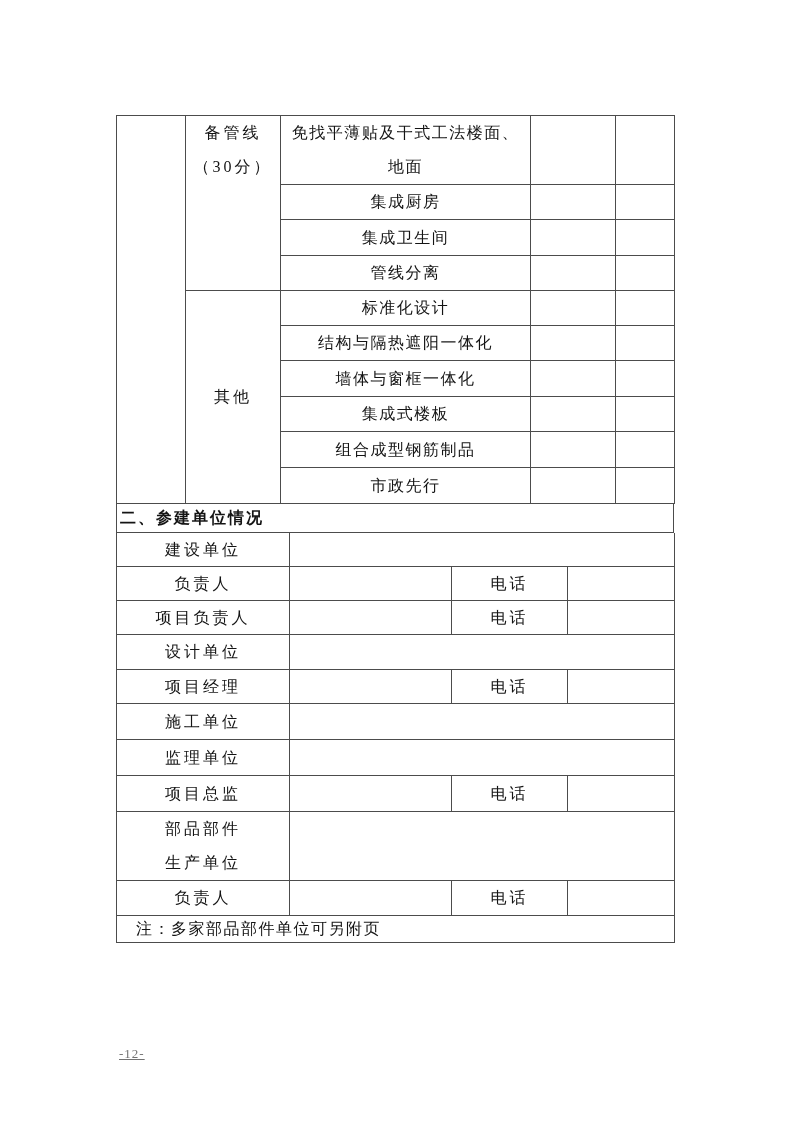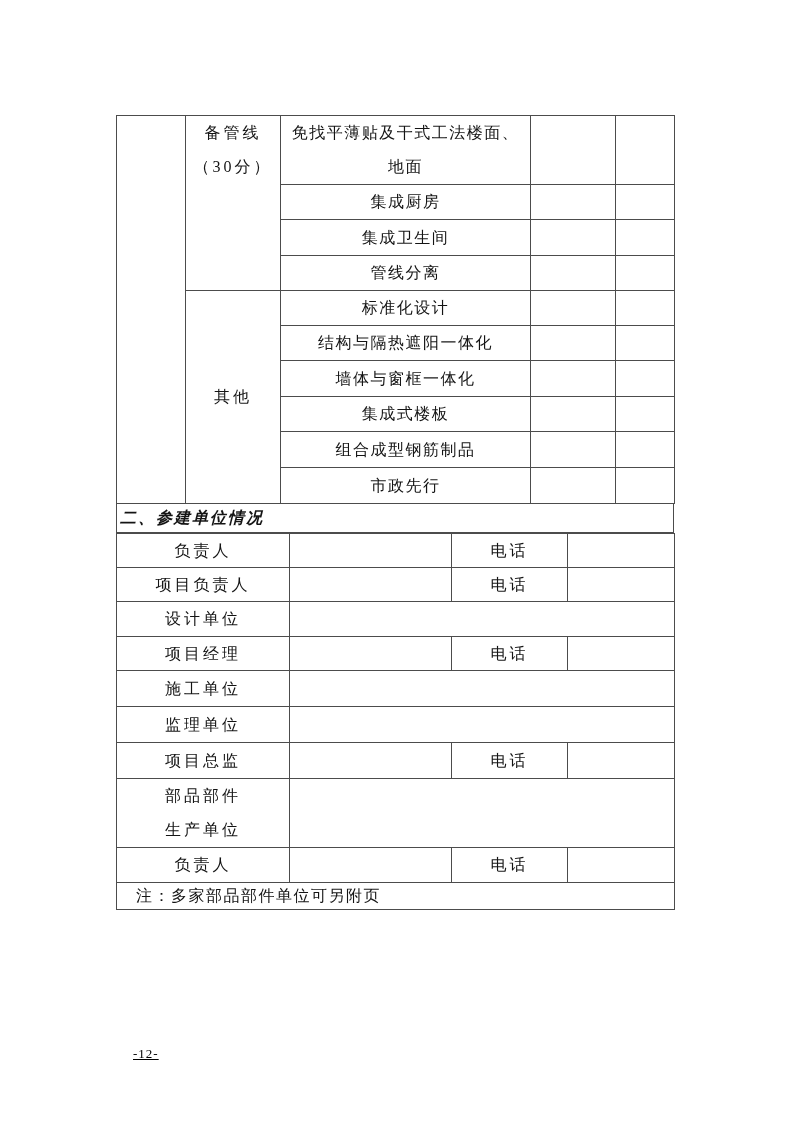--- a/index.html
+++ b/index.html
@@ -20,29 +20,29 @@
   .cell-blank{background:#fff;}
   .cell-group-top{vertical-align:top;letter-spacing:3px;}
   .cell-group-mid{letter-spacing:3px;}
   .cell-item{letter-spacing:1.5px;}
   .ln{line-height:34px;height:34px;}
   
   .section-header{
     box-sizing:border-box;width:558px;height:29px;
     border:1px solid #4c4c4c;border-top:none;
     font-size:16px;font-weight:bold;letter-spacing:2px;
-    line-height:27px;text-align:left;padding-left:3px;font-style:italic;
+    line-height:27px;text-align:left;padding-left:3px;
   }
   .t-lower tr.first td{border-top:none;}
   .cell-flabel{letter-spacing:3px;}
   .cell-fill{background:#fff;}
   .cell-note{text-align:left;letter-spacing:1.5px;padding-left:19px;}
   .page-num{
-    position:absolute;left:133px;top:1046px;
-    font-size:13px;letter-spacing:1px;color:#000000;text-decoration:underline;
+    position:absolute;left:119px;top:1046px;
+    font-size:13px;letter-spacing:1px;color:#737373;text-decoration:underline;
   }
 </style>
 </head>
 <body>
 
 <div class="table-wrap">
 
   <table class="t-upper">
     <colgroup>
       <col style="width:69px">
@@ -117,20 +117,24 @@
   <div class="section-header">二、参建单位情况</div>
 
   <table class="t-lower">
     <colgroup>
       <col style="width:173px">
         <col style="width:162px">
         <col style="width:116px">
         <col style="width:107px">
     </colgroup>
     <tbody>
+        <tr class="first">
+      <td class="cell-flabel rh33">建设单位</td>
+      <td class="cell-fill rh33" colspan="3"></td>
+    </tr>
     <tr>
       <td class="cell-flabel rh33">负责人</td>
       <td class="cell-fill rh33"></td>
       <td class="cell-flabel rh33">电话</td>
       <td class="cell-fill rh33"></td>
     </tr>
     <tr>
       <td class="cell-flabel rh33">项目负责人</td>
       <td class="cell-fill rh33"></td>
       <td class="cell-flabel rh33">电话</td>

